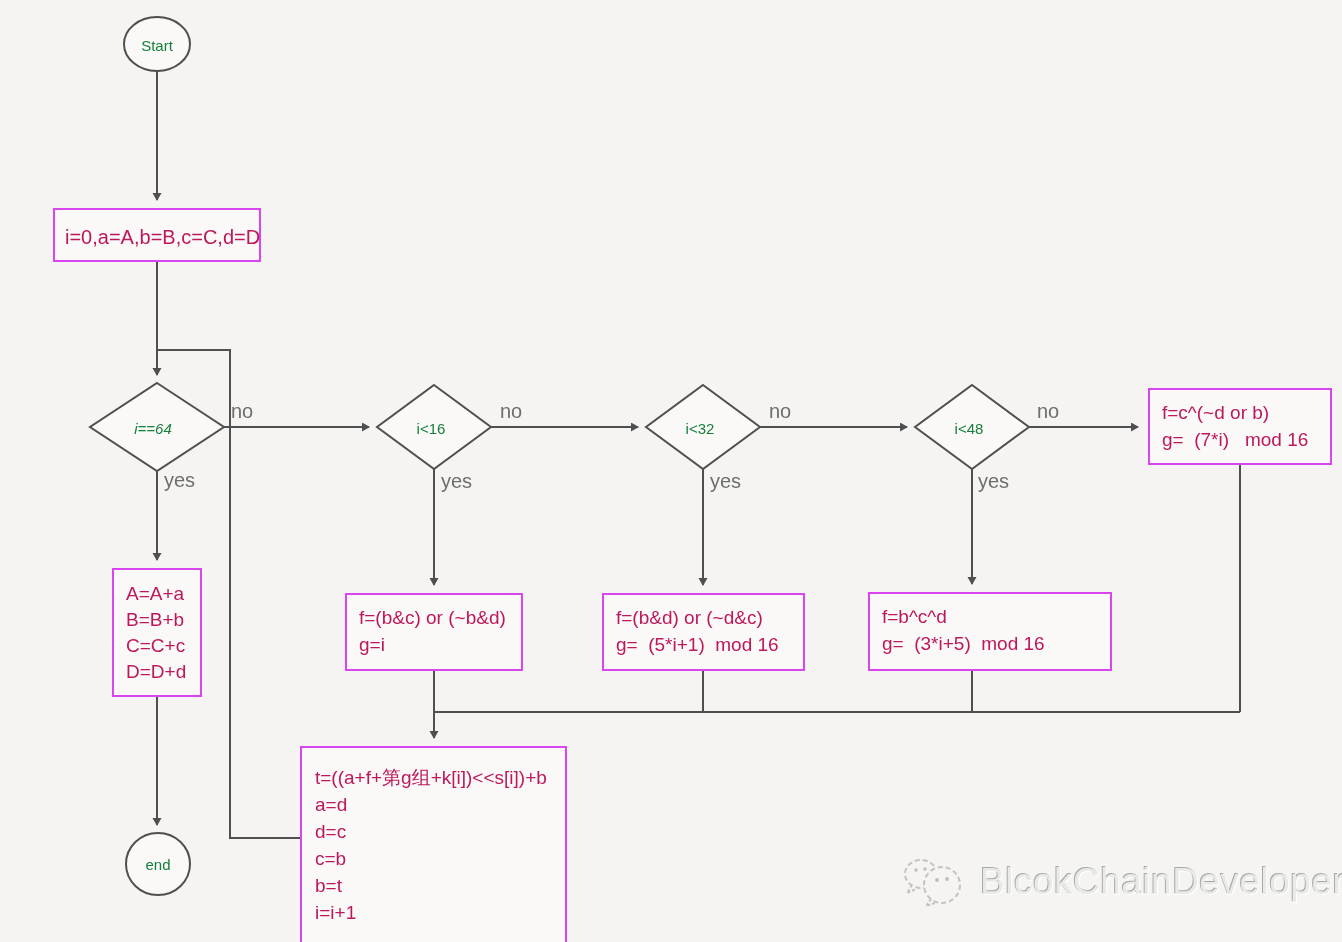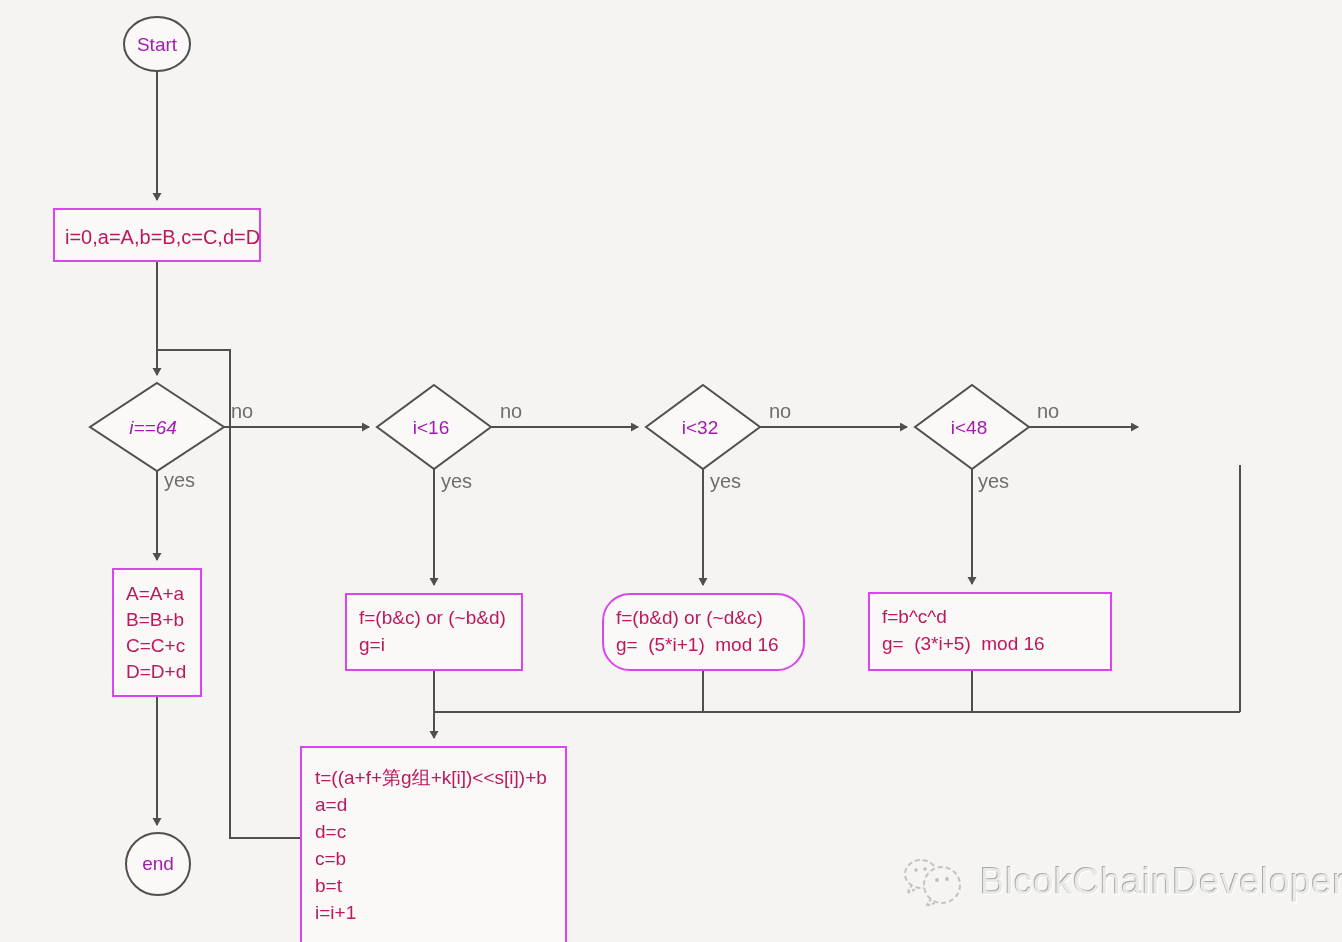--- a/index.html
+++ b/index.html
@@ -11,21 +11,21 @@
   }
   svg.connectors { position:absolute; left:0; top:0; z-index:1; }
   .node {
     position:absolute; box-sizing:border-box; z-index:2;
     border:2px solid #d946ef; background:#faf9f7;
     font-size:19px; color:#be185d;
   }
   .node .ln { white-space:pre; line-height:27px; overflow:visible; }
   .centered-label {
     position:absolute; z-index:3; transform:translate(-50%,-50%);
-    font-size:19px; color:#a21caf; white-space:nowrap;
+    font-size:15px; color:#15803d; white-space:nowrap;
   }
   .branch-label {
     position:absolute; z-index:3; font-size:20px; color:#6e6e6e; white-space:nowrap;
   }
   .watermark {
     position:absolute; left:898px; top:852px; z-index:4;
     display:flex; align-items:center; gap:12px;
   }
   .watermark-text {
     font-size:37px; letter-spacing:0.5px; color:#e9e9e7;
@@ -99,30 +99,34 @@
   <div class="branch-label" style="left:769px; top:400px;">no</div>
   <div class="branch-label" style="left:710px; top:470px;">yes</div>
   <div class="branch-label" style="left:1037px; top:400px;">no</div>
   <div class="branch-label" style="left:978px; top:470px;">yes</div>
 
   <div class="node" style="left:345px; top:593px; width:178px; height:78px; padding:9px 0 0 12px;">
     <div class="ln">f=(b&amp;c) or (~b&amp;d)</div>
     <div class="ln">g=i</div>
   </div>
 
-  <div class="node" style="left:602px; top:593px; width:203px; height:78px; padding:9px 0 0 12px;border-radius:28px;">
+  <div class="node" style="left:602px; top:593px; width:203px; height:78px; padding:9px 0 0 12px;">
     <div class="ln">f=(b&amp;d) or (~d&amp;c)</div>
     <div class="ln">g=  (5*i+1)  mod 16</div>
   </div>
 
   <div class="node" style="left:868px; top:592px; width:244px; height:79px; padding:9px 0 0 12px;">
     <div class="ln">f=b^c^d</div>
     <div class="ln">g=  (3*i+5)  mod 16</div>
   </div>
 
+  <div class="node" style="left:1148px; top:388px; width:184px; height:77px; padding:9px 0 0 12px;">
+    <div class="ln">f=c^(~d or b)</div>
+    <div class="ln">g=  (7*i)   mod 16</div>
+  </div>
 
   <div class="node" style="left:112px; top:568px; width:90px; height:129px; padding:11px 0 0 12px;">
     <div class="ln" style="line-height:26px;">A=A+a</div>
     <div class="ln" style="line-height:26px;">B=B+b</div>
     <div class="ln" style="line-height:26px;">C=C+c</div>
     <div class="ln" style="line-height:26px;">D=D+d</div>
   </div>
 
   <div class="node" style="left:300px; top:746px; width:267px; height:236px; padding:16px 0 0 13px;">
     <div class="ln">t=((a+f+第g组+k[i])&lt;&lt;s[i])+b</div>

